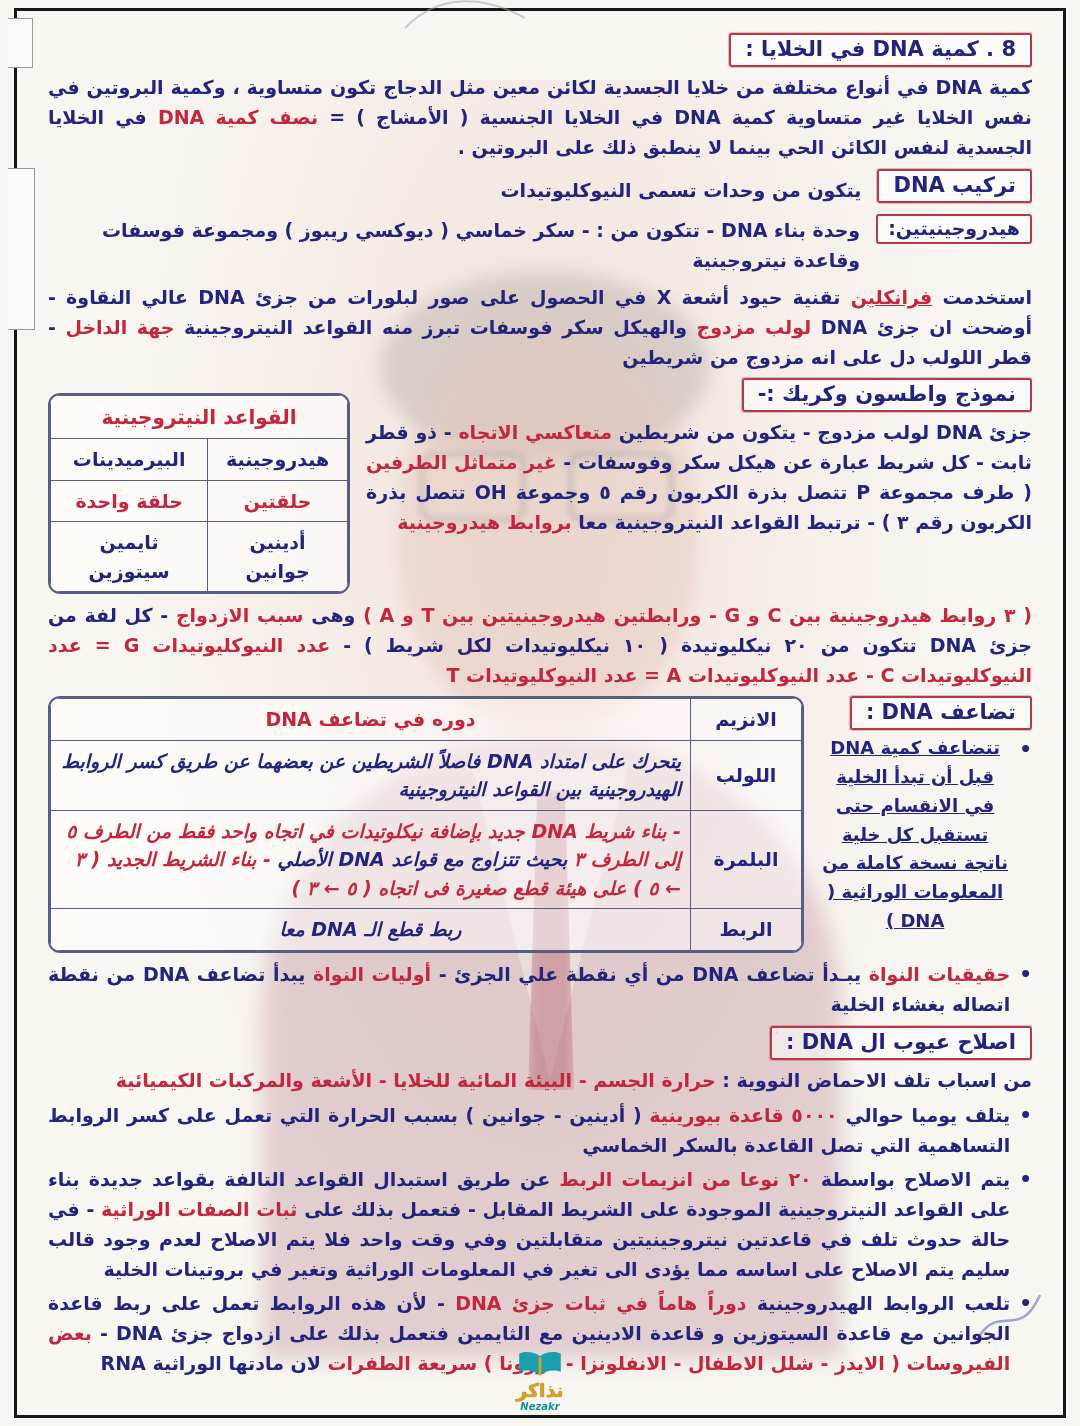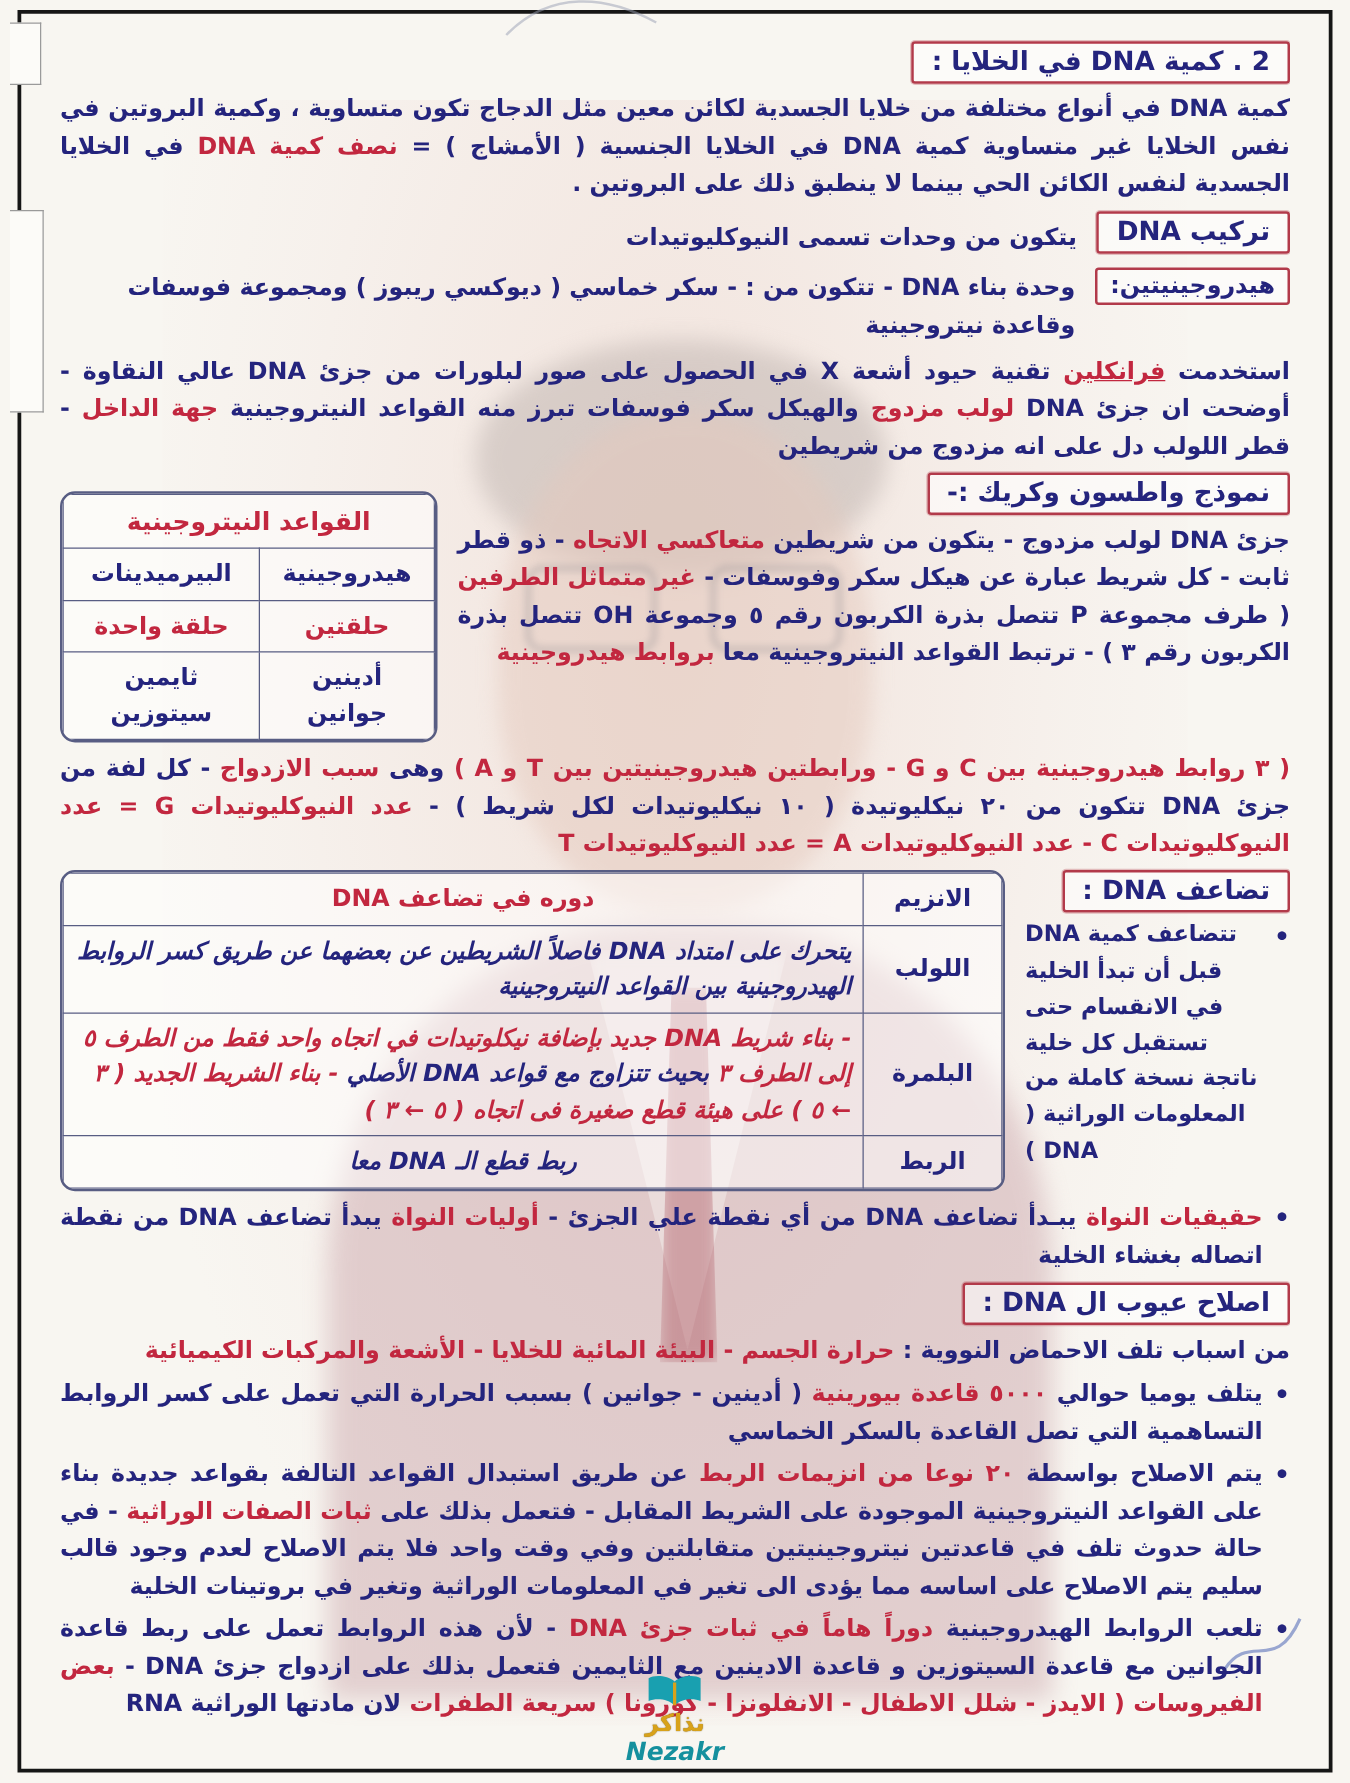--- a/index.html
+++ b/index.html
@@ -63,21 +63,21 @@
   .lbox {
     display:inline-block; border:2px solid var(--hbd); border-radius:3px;
     padding:1px 10px 3px; color:var(--blue); font-weight:800; font-size:19px;
     background:rgba(255,255,255,0.55); flex:none; margin-top:2px;
   }
   .inline-row { display:flex; align-items:flex-start; gap:16px; margin:7px 0; }
 
   .row2 { display:flex; gap:16px; align-items:flex-start; margin:6px 0; }
   .col-main { flex:1; min-width:0; }
   .side-col { flex:none; width:212px; }
-  .side-col .para { font-size:18px; text-align:left; line-height:1.6; }
+  .side-col .para { font-size:18px; text-align:center; line-height:1.6;text-decoration:underline; }
 
   .tbl-wrap {
     border:2.5px solid var(--tbl); border-radius:12px; overflow:hidden;
     background:rgba(255,255,255,0.5);
   }
   .tbl-wrap.bases { flex:none; width:298px; margin-top:15px; }
   .tbl-wrap.enz { flex:1; min-width:0; }
   .tbl-wrap table { border-collapse:collapse; width:100%; }
   .tbl-wrap td {
     border:1.6px solid var(--tbl); padding:6px 9px; text-align:center;
@@ -91,21 +91,21 @@
   td.roleCell.center { text-align:center; }
 
   .bullet-row { display:flex; gap:9px; align-items:flex-start; margin:4px 0; }
   .bullet { color:var(--blue); font-weight:800; font-size:20px; line-height:1.5; flex:none; }
   .bullet-row .para { flex:1; margin:0; }
 
   .logo { position:absolute; left:50%; bottom:14px; transform:translateX(-50%);
     text-align:center; z-index:4; line-height:1.1; }
   .logo-ar { color:#d8a21a; font-weight:800; font-size:19px;
     text-shadow:0 0 1px #6b4f00; }
-  .logo-en { color:#15909e; font-weight:800; font-style:italic; font-size:20px; }
+  .logo-en { color:#15909e; font-weight:800; font-style:italic; font-size:10px; }
 </style>
 </head>
 <body>
 
 <div class="page">
   <div class="frame"></div>
   <div class="scan-tab tab-a"></div>
   <div class="scan-tab tab-b"></div>
 
   <div class="photo">
@@ -122,21 +122,21 @@
   <svg class="scribble" style="left:400px; top:0;" width="130" height="34" viewBox="0 0 130 34">
     <path d="M5 28 C 40 -8, 85 -4, 125 18" stroke="#9aa0b4" stroke-width="2" fill="none"></path>
   </svg>
   <svg class="scribble" style="left:975px; top:1285px;" width="70" height="60" viewBox="0 0 70 60">
     <path d="M5 50 C 25 20, 45 55, 65 10" stroke="#3c58b0" stroke-width="2.5" fill="none"></path>
   </svg>
 
   <div class="content">
 
     <div class="hrow">
-      <span class="hbox">2 . كمية DNA في الخلايا :</span>
+      <span class="hbox">8 . كمية DNA في الخلايا :</span>
     </div>
     <p class="para"><span class="seg-b">كمية DNA في أنواع مختلفة من خلايا الجسدية لكائن معين مثل الدجاج تكون متساوية ، وكمية البروتين في نفس الخلايا غير متساوية كمية DNA في الخلايا الجنسية ( الأمشاج ) = </span><span class="seg-r">نصف كمية DNA</span><span class="seg-b"> في الخلايا الجسدية لنفس الكائن الحي بينما لا ينطبق ذلك على البروتين .</span></p>
 
     <div class="inline-row">
       <span class="hbox">تركيب DNA</span>
       <p class="para inline" style="margin-top:6px;"><span class="seg-b">يتكون من وحدات تسمى النيوكليوتيدات</span></p>
     </div>
 
     <div class="inline-row">
       <span class="lbox">هيدروجينيتين:</span>

